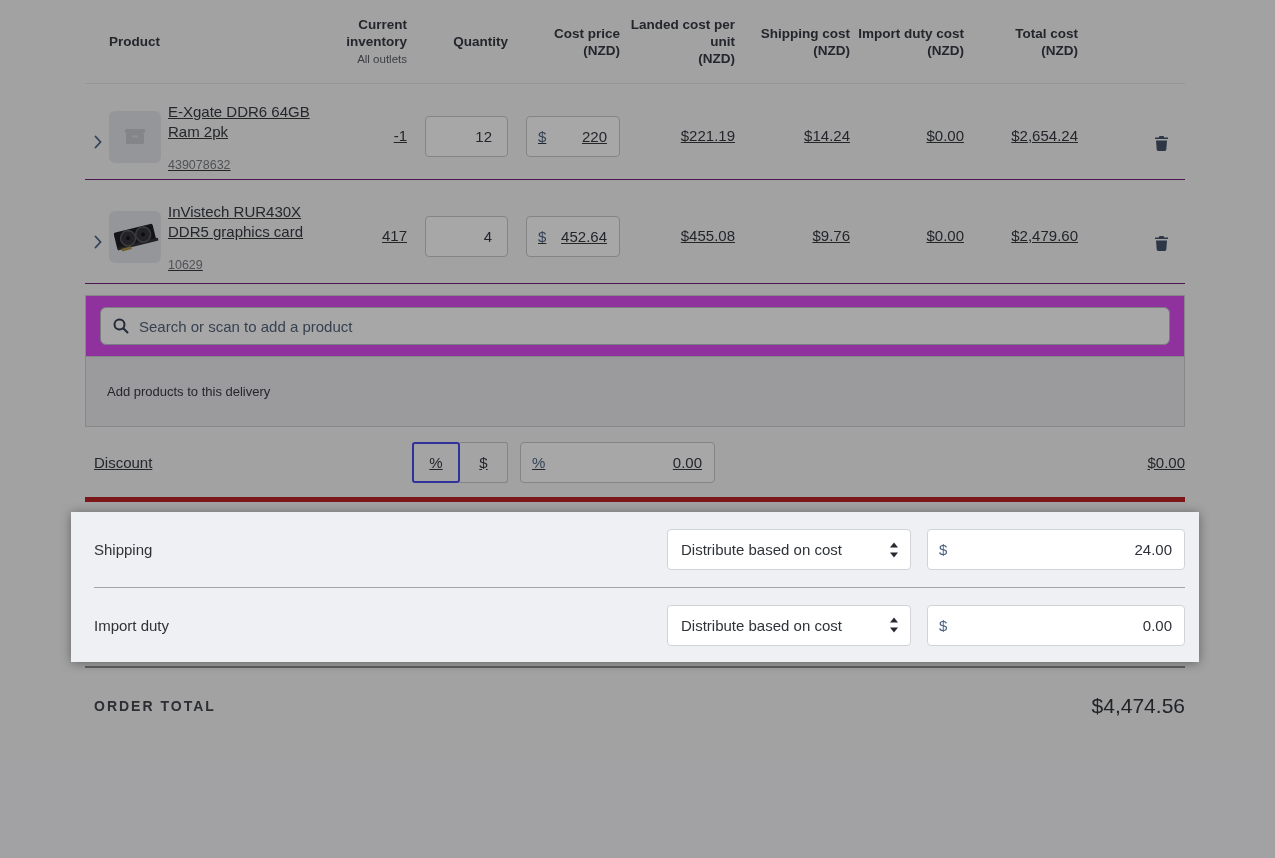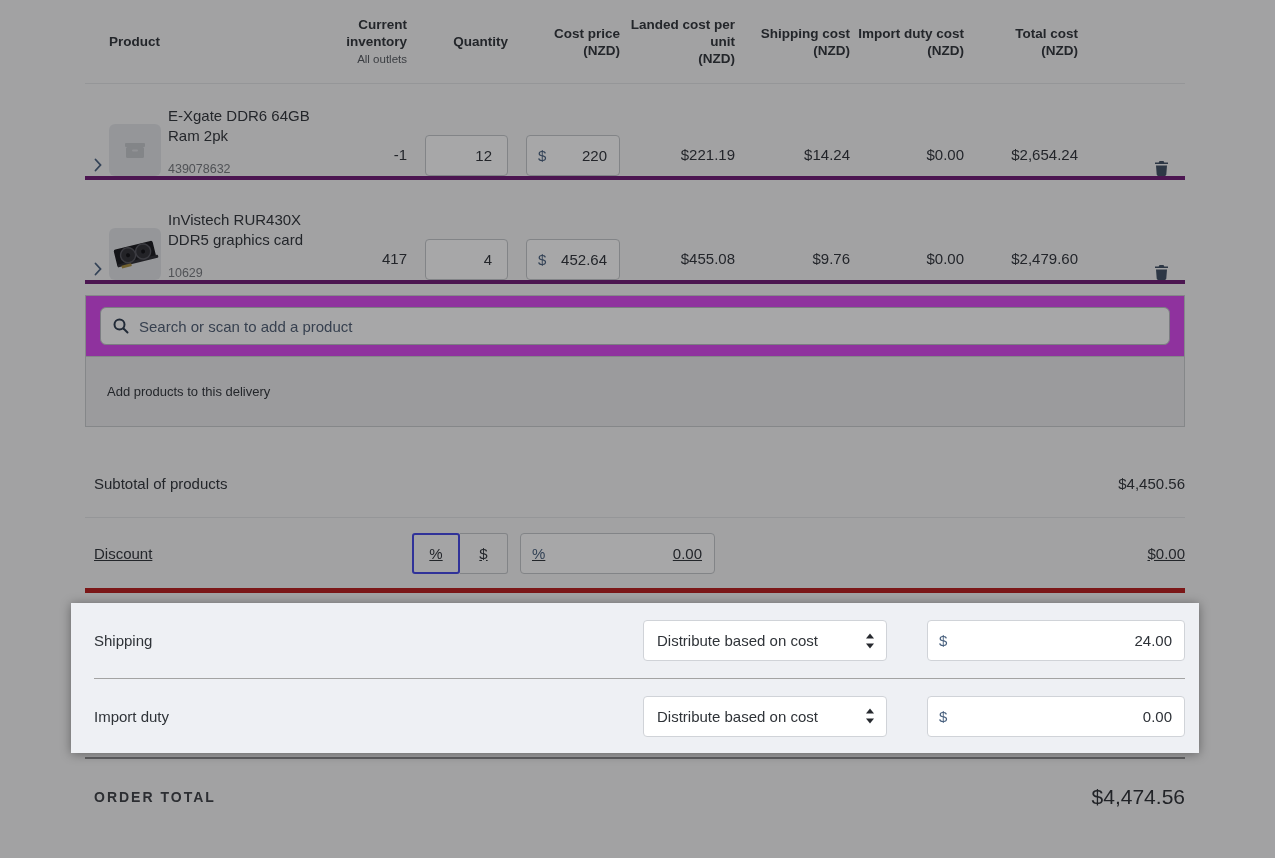--- a/index.html
+++ b/index.html
@@ -30,21 +30,21 @@
   .c-ship{width:115px; text-align:right;}
   .c-duty{width:114px; text-align:right;}
   .c-total{width:114px; text-align:right;}
   .c-del{width:107px; display:flex; justify-content:flex-end; padding-right:17px; padding-top:14px;}
 
   .hdr { height:84px; border-bottom:1px solid #e2e4e6; align-items:center; }
   .hcell { font-size:13.5px; font-weight:bold; line-height:17px; color:#2f3338; }
   .hcell span{ display:block; }
   .hsub { font-size:11.5px; font-weight:normal; color:#55595e; margin-top:1px; }
 
-  .prow { border-bottom:4px solid #701a75; padding-top:9px; align-items:flex-end; }
+  .prow { border-bottom:1px solid #701a75; padding-top:9px; align-items:center;text-decoration:underline; }
   .prow.r0 { min-height:96px; } .prow.r1 { min-height:104px; }
   .numline { line-height:42px; font-size:15px; color:#2e3238; }
   .thumb { width:52px; height:52px; border-radius:6px; background:#e3e5e8; margin-top:1px;
            display:flex; align-items:center; justify-content:center; overflow:hidden; }
   .pname { font-size:15px; line-height:20px; color:#2f3338; }
   .psku  { font-size:12.5px; color:#76797d; margin-top:16px; }
 
   .qty-input { width:83px; height:41px; margin-top:1px; background:#fff; border:1px solid #c5c8cb;
     border-radius:4px; text-align:right; padding-right:15px; font-size:15px; color:#2e3238;
     font-family:inherit; }
@@ -71,21 +71,21 @@
   .subtotal-row { height:69px; margin-top:22px; border-bottom:1px solid #e2e4e6; padding-left:9px; }
   .t-val { margin-left:auto; }
   .discount-row { height:75px; border-bottom:5px solid #b91c1c; padding-left:9px;text-decoration:underline; }
   .discount-label { width:318px; }
   .toggle { display:flex; }
   .tg-btn { width:48px; height:41px; background:#fbfbfb; border:1px solid #c5c8cb;
     font-size:15px; color:#2e3238; cursor:pointer; font-family:inherit; }
   .tg-btn.sel { border:2px solid #4347e8; border-radius:3px; position:relative; z-index:1; }
   .tg-btn.right { border-left:none; border-radius:0 3px 3px 0; }
   .discount-input { width:195px; margin-left:12px; }
-  .spot-row { height:75px; display:flex; align-items:center; font-size:15px; color:#2f3338;gap:24px; }
+  .spot-row { height:75px; display:flex; align-items:center; font-size:15px; color:#2f3338; }
   .spot-row + .spot-row { border-top:1px solid #a3a3a3; }
   .spot-label { flex:1; }
   .select { position:relative; width:244px; height:41px; background:#fff; border:1px solid #d0d3d8;
     border-radius:4px; display:flex; align-items:center; padding-left:13px; margin-right:16px;
     font-size:15px; color:#2f3338; cursor:pointer; }
   .spin { position:absolute; right:12px; top:50%; transform:translateY(-50%);
     display:flex; flex-direction:column; gap:5px; }
   .tri-up { width:0; height:0; border-left:4px solid transparent; border-right:4px solid transparent; border-bottom:5px solid #26292e; }
   .tri-dn { width:0; height:0; border-left:4px solid transparent; border-right:4px solid transparent; border-top:5px solid #26292e; }
   .spot-money { width:258px; border-color:#d0d3d8; margin-top:0; }
@@ -233,24 +233,20 @@
         <svg width="16" height="16" viewBox="0 0 16 16">
             <circle cx="6.5" cy="6.5" r="5" fill="none" stroke="#2c3a4d" stroke-width="2"></circle>
             <line x1="10.5" y1="10.5" x2="14.5" y2="14.5" stroke="#2c3a4d" stroke-width="2" stroke-linecap="round"></line>
           </svg>
         <input placeholder="Search or scan to add a product" style="">
       </div>
     </div>
     <div class="add-band">Add products to this delivery</div>
   </div>
 
-  <div class="t-row subtotal-row">
-    <span>Subtotal of products</span>
-    <span class="t-val">$4,450.56</span>
-  </div>
 
   <div class="t-row discount-row">
     <span class="discount-label">Discount</span>
     <div class="toggle">
       <button class="tg-btn sel">%</button>
       <button class="tg-btn right">$</button>
     </div>
     <div class="money-box discount-input">
       <span class="prefix">%</span>
       <input value="0.00" style="">

